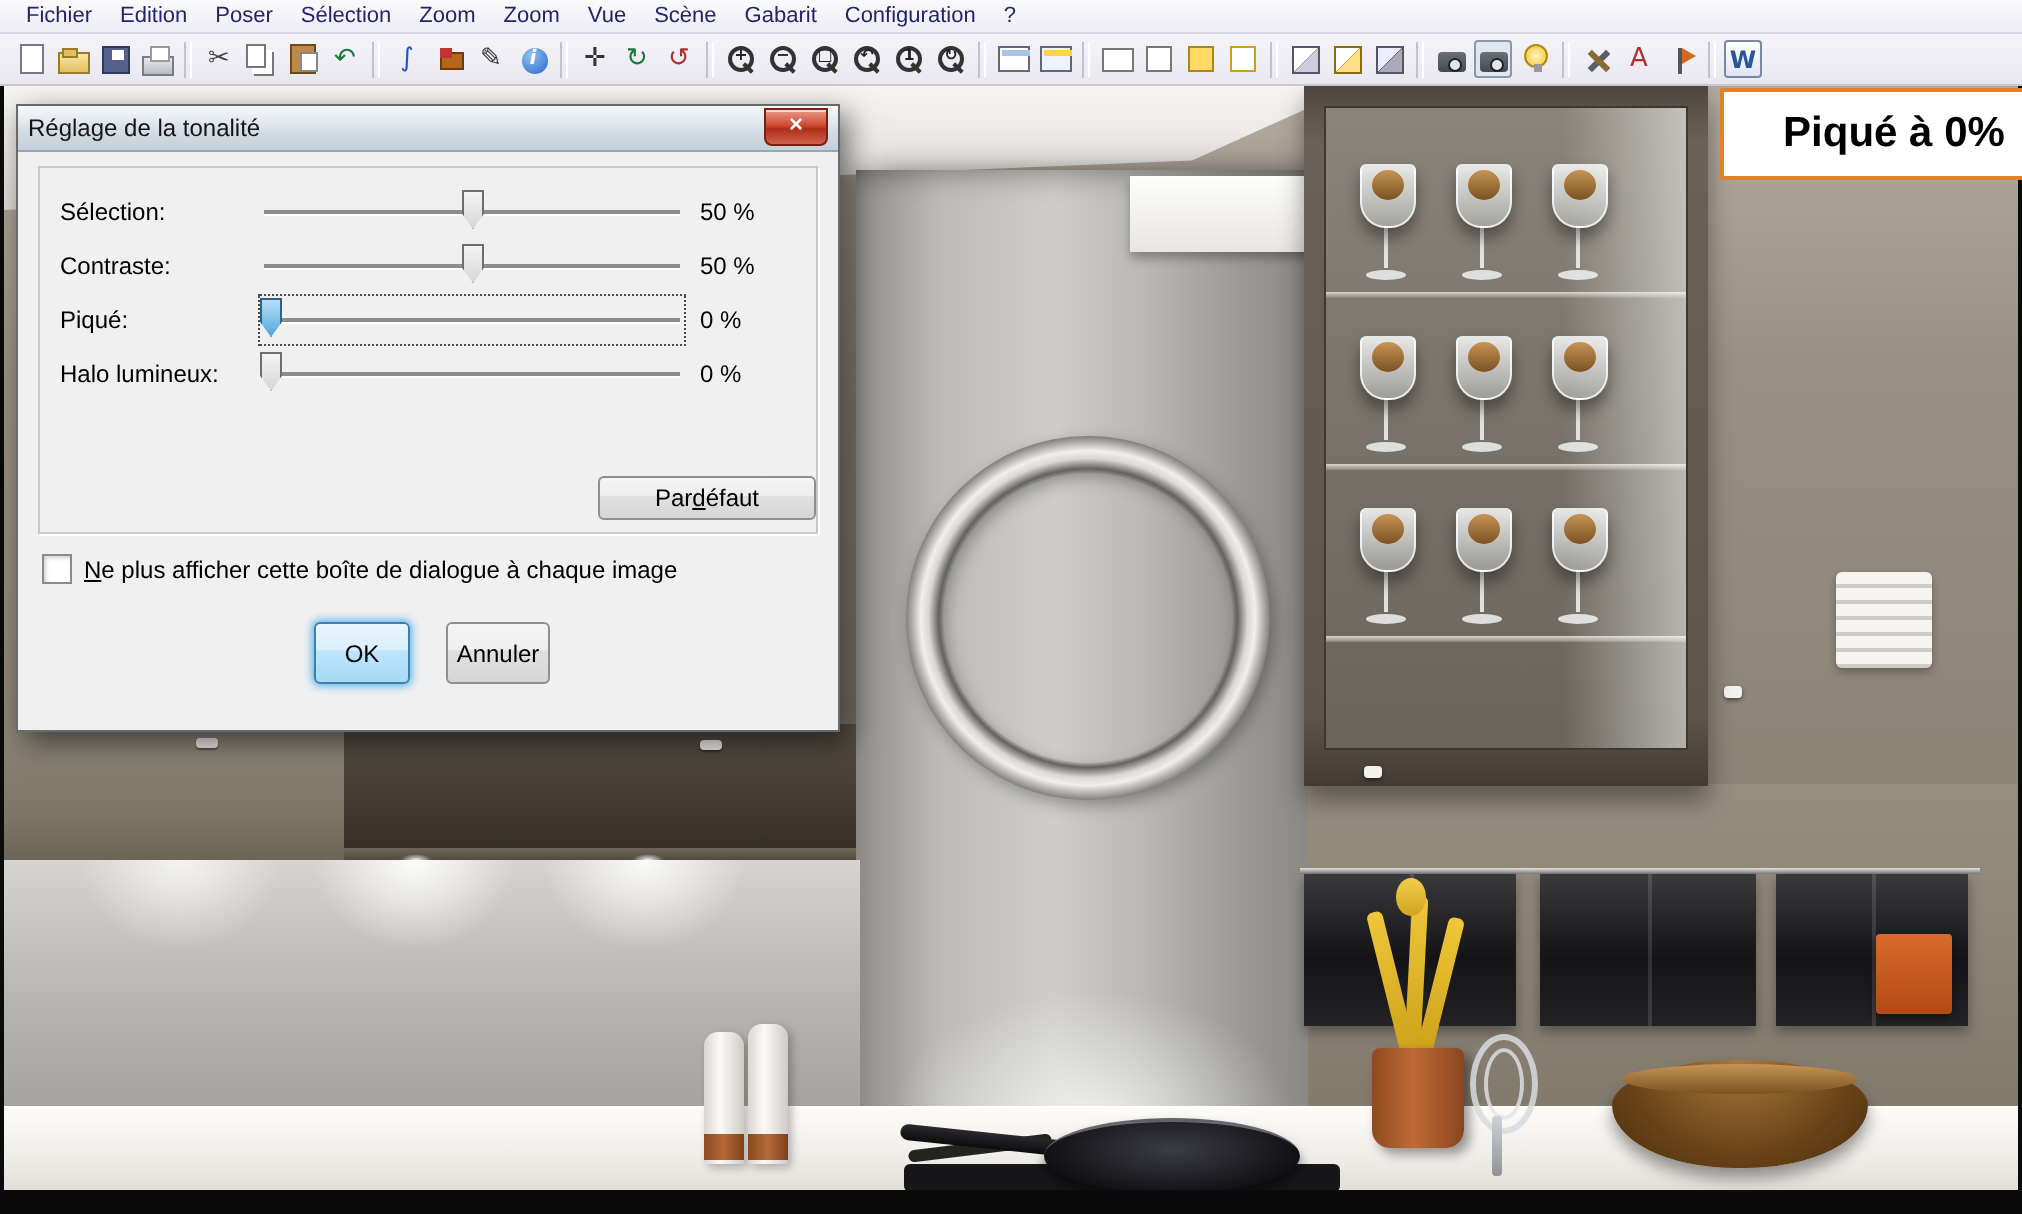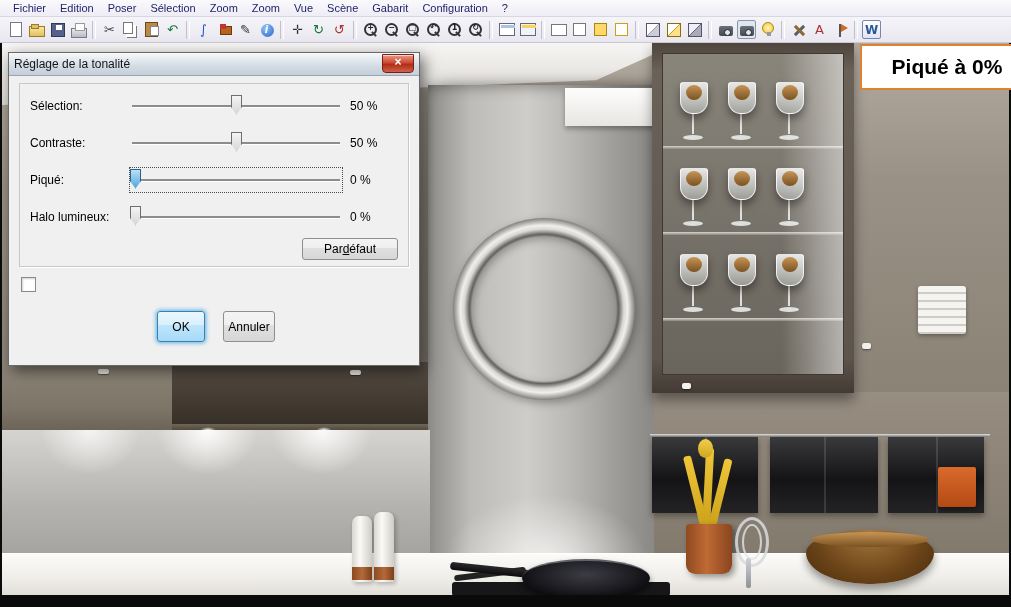--- a/index.html
+++ b/index.html
@@ -145,35 +145,35 @@
           font-size:12px;color:#000;}
   .titlebar{position:relative;height:22px;background:linear-gradient(#f7f9fa,#d3dce4 60%,#c5cfd9);
           border-bottom:1px solid #98a5b2;display:flex;align-items:center;padding:0 5px;}
   .dlg-title{font-size:12px;color:#151515;}
   .close-btn{position:absolute;right:5px;top:1px;width:30px;height:17px;border:1px solid #7a2012;border-radius:0 0 4px 4px;
           background:linear-gradient(#e89b8a,#cf4a32 45%,#b02e18 55%,#d0604a);
           color:#fff;font-weight:bold;font-size:12px;line-height:15px;text-align:center;
           box-shadow:inset 0 1px 0 rgba(255,255,255,.6);cursor:pointer;}
   .groupbox{position:absolute;left:10px;top:30px;width:388px;height:182px;border:1px solid #c8c8c8;
           box-shadow:1px 1px 0 #ffffff;}
-  .srow{display:flex;align-items:center;height:27px;padding-left:10px;margin-top:10px;}
+  .srow{display:flex;align-items:center;height:27px;padding-left:10px;}
   .srow:first-child{margin-top:8px;}
   .slabel{width:100px;}
   .sctrl{position:relative;width:212px;height:24px;margin-right:8px;}
   .sctrl.focused{outline:1px dotted #4a4a4a;}
   .strack{position:absolute;left:2px;right:2px;top:11px;height:2px;background:#8c8c8c;border-bottom:1px solid #fff;}
   .sthumb{position:absolute;top:1px;width:11px;height:20px;
           clip-path:polygon(0 0,100% 0,100% 62%,50% 100%,0 62%);
           background:linear-gradient(#f6f6f6,#d4d4d4);box-shadow:inset 0 0 0 1px #6e6e6e;}
   .sthumb.active{background:linear-gradient(#bfe3f8,#4aa3dd);box-shadow:inset 0 0 0 1px #2c628b;}
   .svalue{width:44px;text-align:left;}
   .btn{font-family:"Liberation Sans",sans-serif;font-size:12px;color:#000;
        background:linear-gradient(#f4f4f4,#efefef 45%,#e0e0e0 46%,#d6d6d6);
        border:1px solid #8e8f8f;border-radius:3px;display:inline-flex;align-items:center;justify-content:center;cursor:pointer;}
-  .btn-default{position:absolute;right:10px;bottom:6px;width:96px;height:22px;}
+  .btn-default{position:absolute;right:0;bottom:6px;width:109px;height:22px;}
   .checkrow{position:absolute;left:12px;top:224px;display:flex;align-items:center;gap:6px;}
   .checkbox{width:13px;height:13px;background:#fff;border:1px solid #8a8a8a;box-shadow:inset 1px 1px 2px rgba(0,0,0,.18);cursor:pointer;}
   .checklabel{cursor:default;}
   .dlg-buttons{position:absolute;left:148px;top:258px;display:flex;gap:18px;}
   .btn-ok{width:48px;height:31px;border-color:#3c7fb1;
           background:linear-gradient(#eaf6fd,#d9f0fc 45%,#bee6fd 46%,#a7d9f5);
           box-shadow:0 0 4px 1px #59b2e8;}
   .btn-cancel{width:52px;height:31px;}
 
   
@@ -438,20 +438,21 @@
           </div>
         </div>
       <button class="btn btn-default">
           <span>Par </span>
           <u>d</u>
           <span>éfaut</span>
         </button>
     </div>
     <div class="checkrow">
       <span class="checkbox"></span>
+      <span class="checklabel"><u>N</u><span>e plus afficher cette boîte de dialogue à chaque image</span></span>
     </div>
     <div class="dlg-buttons">
       <button class="btn btn-ok">OK</button>
       <button class="btn btn-cancel">Annuler</button>
     </div>
   </div>
 
   <div class="badge">Piqué à 0%</div>
 
   <div class="bottombar"></div>

